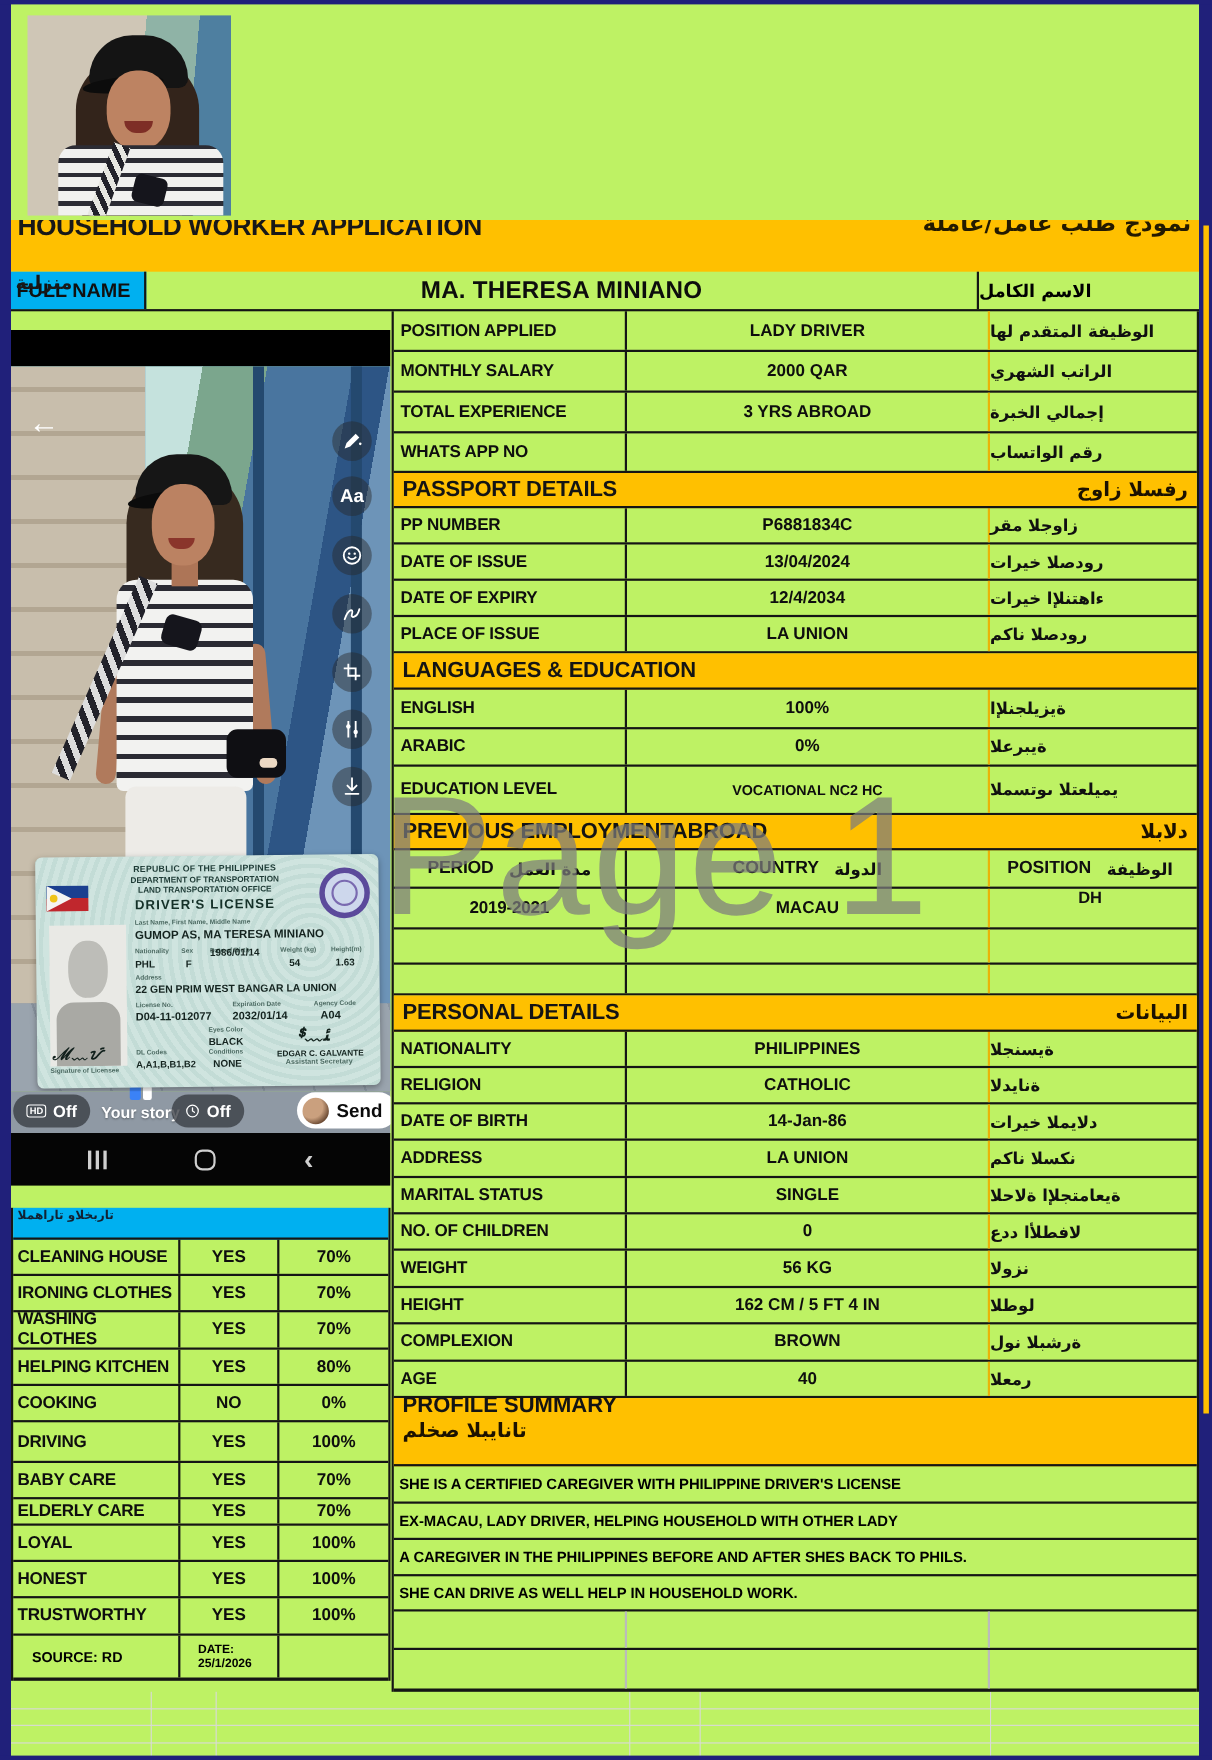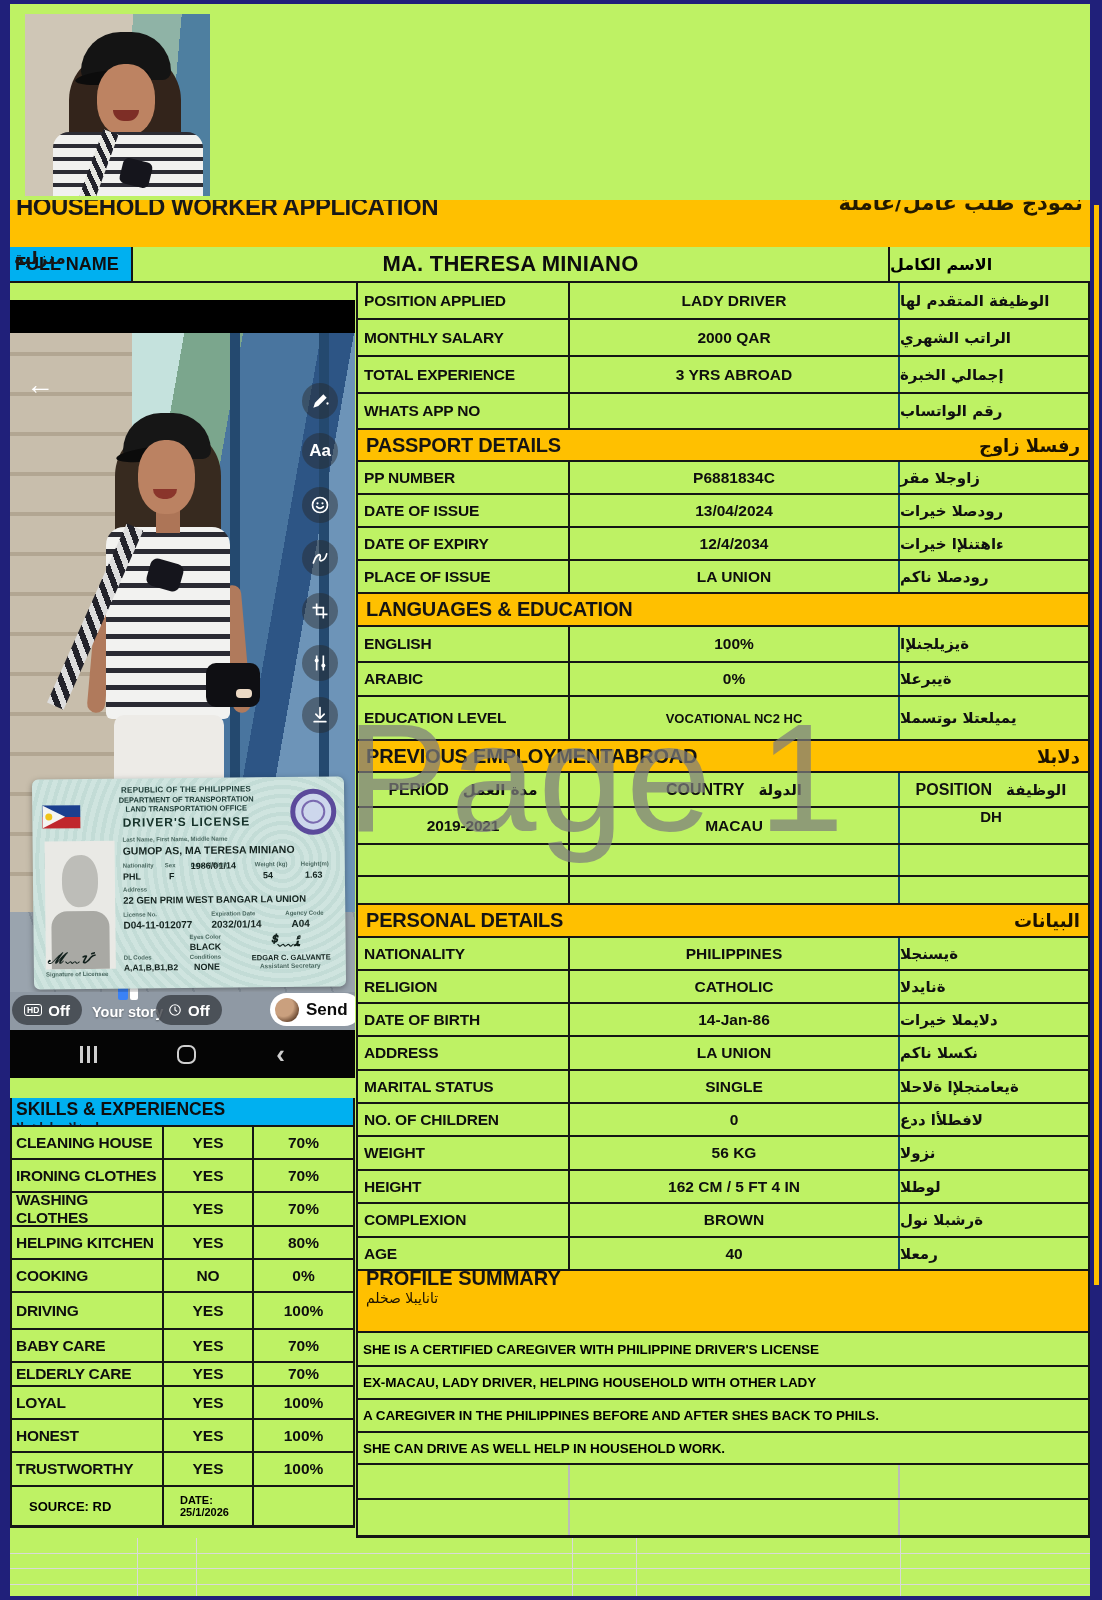--- a/index.html
+++ b/index.html
@@ -17,33 +17,33 @@
   .hdr-overflow{left:14px;top:248px;font-weight:bold;font-size:17px;color:#181818;direction:rtl;font-family:"DejaVu Sans",sans-serif;z-index:3}
   
   .fnrow{left:10px;top:247px;width:1080px;height:36px;display:flex;border-bottom:2px solid #151515;z-index:2}
   .fn-label{width:123px;background:#00B0F0;border-right:2px solid #151515;display:flex;align-items:center;padding-left:5px;font-weight:bold;font-size:18px;color:#101010}
   .fn-value{width:757px;border-right:2px solid #151515;display:flex;align-items:center;justify-content:center;font-weight:bold;font-size:22px;letter-spacing:.2px;color:#0d0d0d}
   .fn-ar{flex:1;display:flex;align-items:center;justify-content:flex-end;padding-right:8px;font-weight:bold;font-size:16px;direction:rtl;font-family:"DejaVu Sans",sans-serif}
   
   .stack{left:356px;top:283px;width:734px;border-left:2px solid #151515;border-right:2px solid #151515;z-index:2;background:transparent}
   .trow{display:flex;border-bottom:2px solid #151515}
   .c1{width:212px;border-right:2px solid #151515;display:flex;align-items:center;padding-left:6px;font-weight:bold;font-size:15.5px;letter-spacing:-.2px;color:#0e0e0e}
-  .c2{width:330px;border-right:2px solid #0c4a6e;display:flex;align-items:center;justify-content:center;font-weight:bold;font-size:15.5px;color:#0e0e0e}
+  .c2{width:330px;border-right:2px solid #eab308;display:flex;align-items:center;justify-content:center;font-weight:bold;font-size:15.5px;color:#0e0e0e}
   .c3{flex:1;display:flex;align-items:center;justify-content:flex-end;padding-right:6px;font-weight:bold;font-size:15px;direction:rtl;font-family:"DejaVu Sans",sans-serif;color:#101010}
   .band{background:#FFC000;display:flex;align-items:center;justify-content:space-between;border-bottom:2px solid #151515;padding:0 8px;font-weight:bold;position:relative;overflow:hidden}
   .band .bt{font-size:20px;color:#141414;letter-spacing:-.2px}
   .band .ba{font-size:18px;direction:rtl;font-family:"DejaVu Sans",sans-serif;color:#1c1200}
   .ecell{display:flex;align-items:center;justify-content:center;gap:14px;font-weight:bold}
   .ecell .en{font-size:16px}
   .ecell .ar{font-size:15px;direction:rtl;font-family:"DejaVu Sans",sans-serif}
   .pline{display:flex;align-items:center;padding-left:5px;font-weight:bold;font-size:13.5px;border-bottom:2px solid #151515;letter-spacing:-.1px}
   
   .band2{background:#FFC000;border-bottom:2px solid #151515;position:relative;overflow:hidden;padding:0 8px}
   .band2 .bt{display:block;margin-top:-4px;font-weight:bold;font-size:20px;color:#141414}
-  .band2 .ba{display:block;font-weight:normal;font-size:14px;direction:rtl;text-align:left;width:170px;font-family:"DejaVu Sans",sans-serif;color:#1c1200}
+  .band2 .ba{display:block;font-weight:bold;font-size:18px;direction:rtl;text-align:left;width:170px;font-family:"DejaVu Sans",sans-serif;color:#1c1200}
   
   .skills{left:10px;top:1098px;width:345px;z-index:2;border-left:2px solid #151515;border-right:2px solid #151515}
   .shead{height:29px;background:#00B0F0;border-bottom:2px solid #151515;overflow:hidden;padding-left:4px}
   .shead .st{font-weight:bold;font-size:17.5px;color:#0e0e0e;display:block;margin-top:1px}
   .shead .sa{font-weight:bold;font-size:11px;direction:rtl;display:block;text-align:left;font-family:"DejaVu Sans",sans-serif;color:#123}
   .srow{display:flex;border-bottom:2px solid #151515;font-weight:bold;font-size:15.5px;color:#0e0e0e}
   .sc1{width:152px;border-right:2px solid #151515;display:flex;align-items:center;padding-left:4px;letter-spacing:-.3px}
   .sc2{width:90px;border-right:2px solid #151515;display:flex;align-items:center;justify-content:center}
   .sc3{flex:1;display:flex;align-items:center;justify-content:center}
   .sfoot{display:flex;border-bottom:3px solid #151515;font-weight:bold}
@@ -484,21 +484,20 @@
           <i></i>
           <i></i>
         </div>
       <div class="nav-home"></div>
       <div class="nav-back">‹</div>
     </div>
   </div>
 
   <div class="abs skills">
     <div class="shead">
-      <span class="st">SKILLS &amp; EXPERIENCES</span>
       <span class="sa">تاربخلاو تاراهملا</span>
     </div>
     <div class="srow" style="height:33px">
       <div class="sc1">CLEANING HOUSE</div>
         <div class="sc2">YES</div>
         <div class="sc3">70%</div>
     </div>
     <div class="srow" style="height:33px">
       <div class="sc1">IRONING CLOTHES</div>
         <div class="sc2">YES</div>

